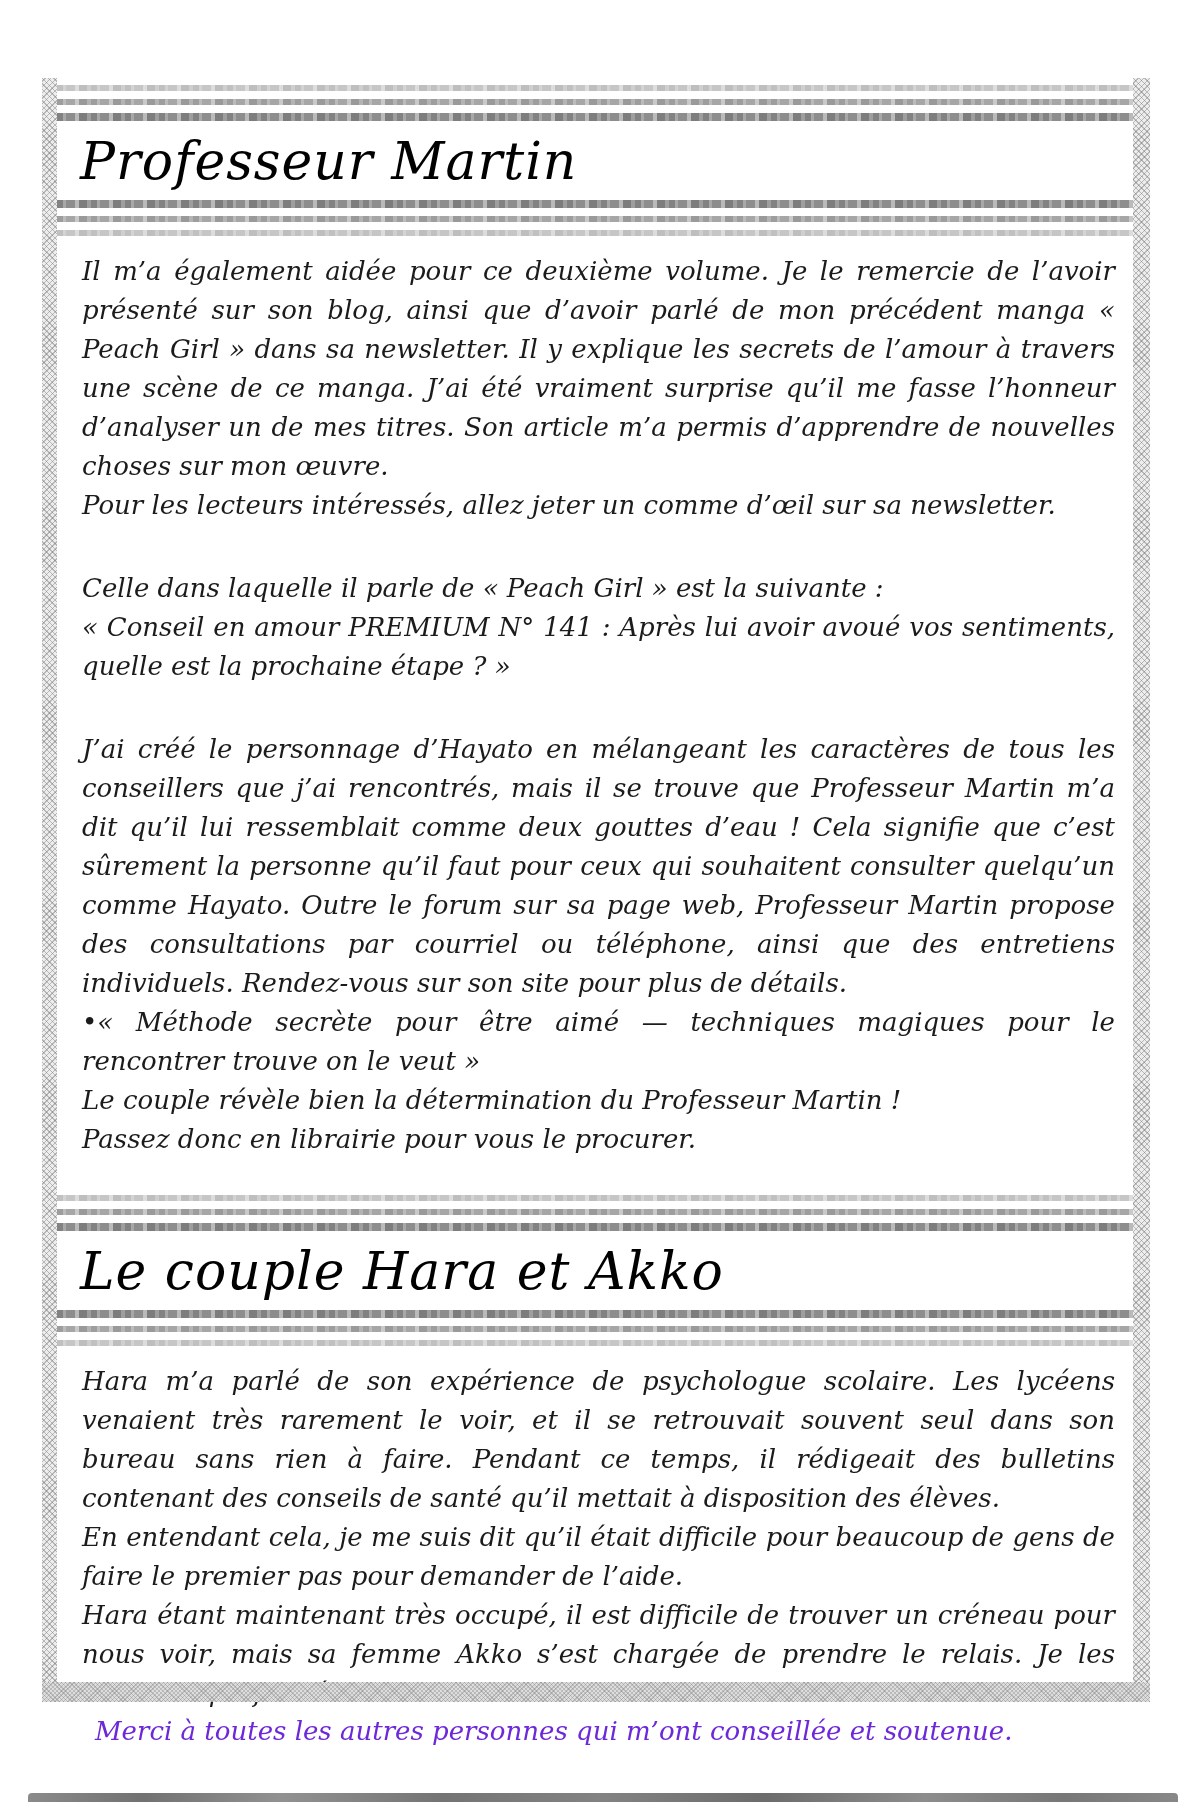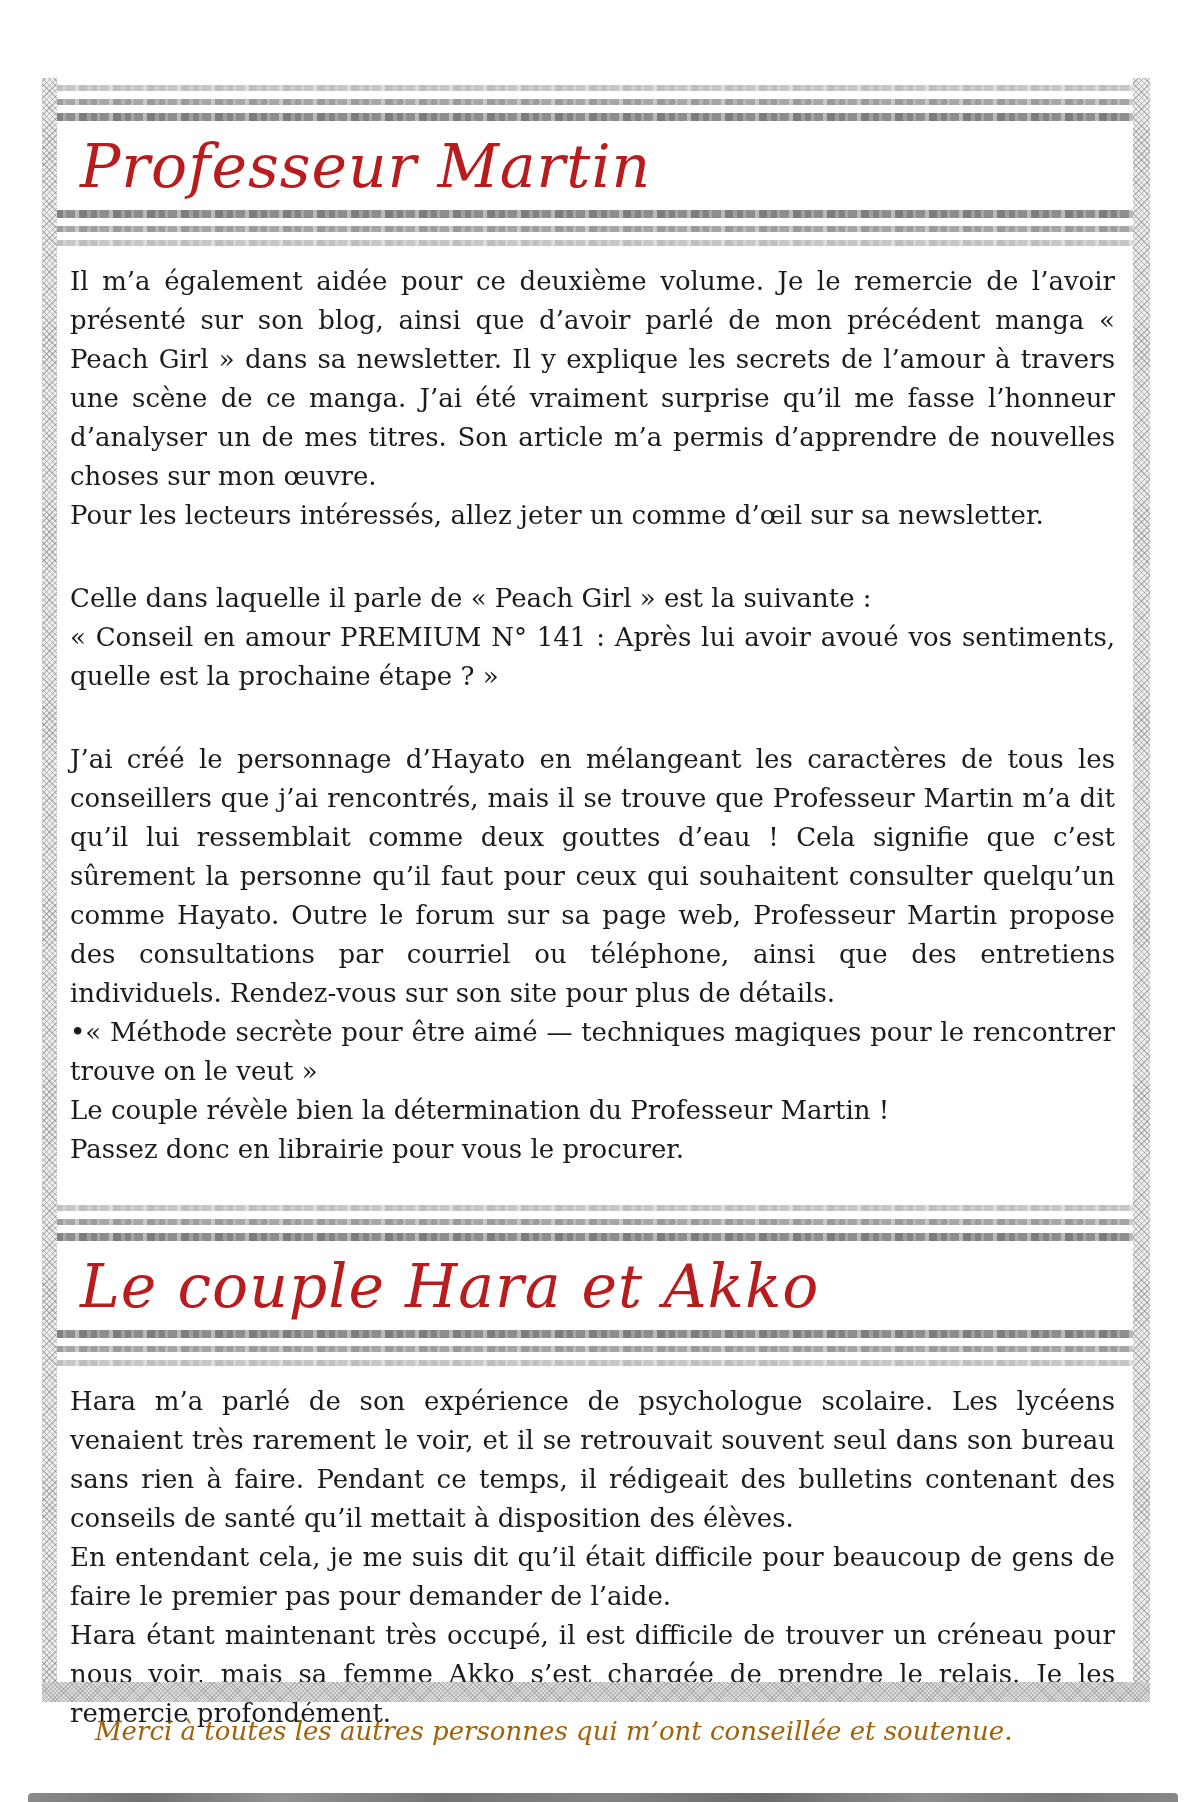--- a/index.html
+++ b/index.html
@@ -49,35 +49,36 @@
   .rule.light  { height: 6px; opacity: .5; }
   .rule.medium { height: 6px; opacity: .78; }
   .rule.dark   { height: 8px; opacity: 1; }
 
   .rules.top { padding-top: 7px; }
   .rules.mid { margin-top: 36px; }
 
   
   .section-title {
     margin: 8px 35px 0 38px;
-    font-size: 60px;
+    font-size: 52px;
     line-height: 1.25;
     font-style: italic;
     font-weight: normal;
     letter-spacing: 1px;
-    color: #b91c1c;
+    color: #000000;
     white-space: nowrap;
   }
   .rules.after-title { margin-top: 6px; }
 
   
   .body-text {
-    margin: 16px 35px 0 28px;
+    margin: 16px 35px 0 40px;
     font-size: 26px;
     line-height: 39px;
+    font-style: italic;
     color: #1b1b1b;
   }
   .para {
     margin: 0;
     text-align: justify;
   }
   .para.gap-before { margin-top: 44px; }
 
   
   .bottom-strip {
@@ -95,21 +96,21 @@
   
   .footer-note {
     position: absolute;
     left: 95px;
     top: 1712px;
     width: 1020px;
     margin: 0;
     font-size: 26px;
     line-height: 38px;
     font-style: italic;
-    color: #a16207;
+    color: #6d28d9;
   }
 
   
   .scan-bottom-smudge {
     position: absolute;
     left: 28px;
     right: 22px;
     bottom: 0;
     height: 9px;
     opacity: .8;

